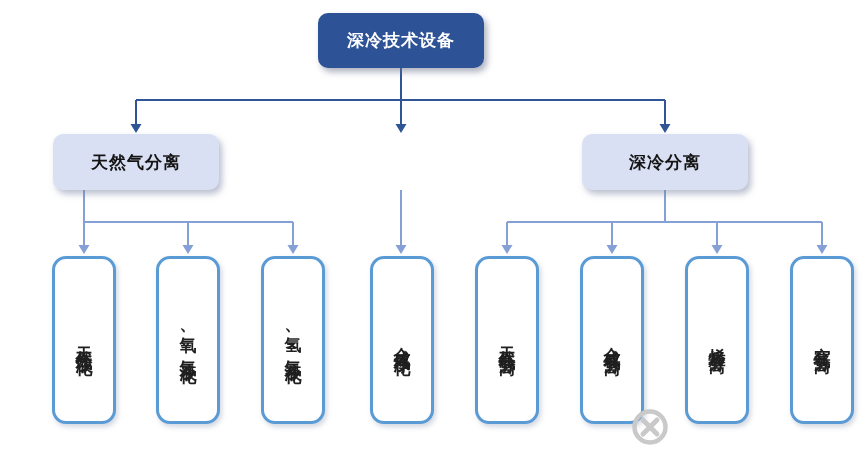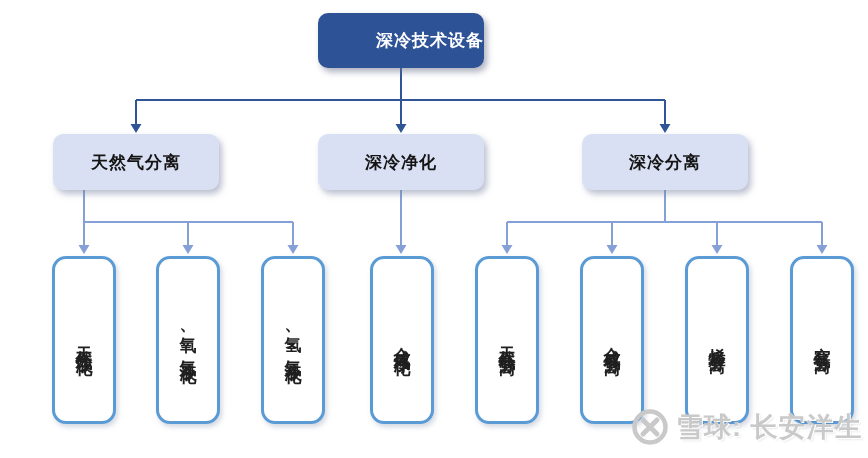--- a/index.html
+++ b/index.html
@@ -75,29 +75,26 @@
       <polygon points="182.5,245 193.5,245 188,254"></polygon>
       <polygon points="287.5,245 298.5,245 293,254"></polygon>
       <polygon points="395.5,245 406.5,245 401,254"></polygon>
       <polygon points="501.5,245 512.5,245 507,254"></polygon>
       <polygon points="606.5,245 617.5,245 612,254"></polygon>
       <polygon points="711.5,245 722.5,245 717,254"></polygon>
       <polygon points="816.5,245 827.5,245 822,254"></polygon>
     </g>
   </svg>
 
-  <div class="node root-node" style="left:318px;top:13px;justify-content:flex-end;">
+  <div class="node root-node" style="left:318px;top:13px;">
     <span class="label">深冷技术设备</span>
   </div>
 
   <div class="node branch-node" style="left:53px;top:134px;">
     <span class="label">天然气分离</span>
-  </div>
-  <div class="node branch-node" style="left:318px;top:134px;">
-    <span class="label">深冷净化</span>
   </div>
   <div class="node branch-node" style="left:582px;top:134px;">
     <span class="label">深冷分离</span>
   </div>
 
   <div class="node leaf-node" style="left:52px;top:256px;">
     <span class="vtext">天然气液化</span>
   </div>
   <div class="node leaf-node" style="left:156px;top:256px;">
     <span class="vtext">氧、氮液化</span>
@@ -119,16 +116,15 @@
   </div>
   <div class="node leaf-node" style="left:790px;top:256px;">
     <span class="vtext">空气分离</span>
   </div>
 
   <div class="watermark">
     <svg width="40" height="40" viewBox="0 0 40 40">
       <circle cx="20" cy="20" r="15.5" fill="none" stroke="#c9c9c9" stroke-width="4.5"></circle>
       <path d="M13,13 L27,27 M27,13 L13,27" stroke="#c9c9c9" stroke-width="5" stroke-linecap="round" fill="none"></path>
     </svg>
-    <span class="wm-text">雪球: 长安洋生</span>
   </div>
 
 </div>
 
 </body></html>

